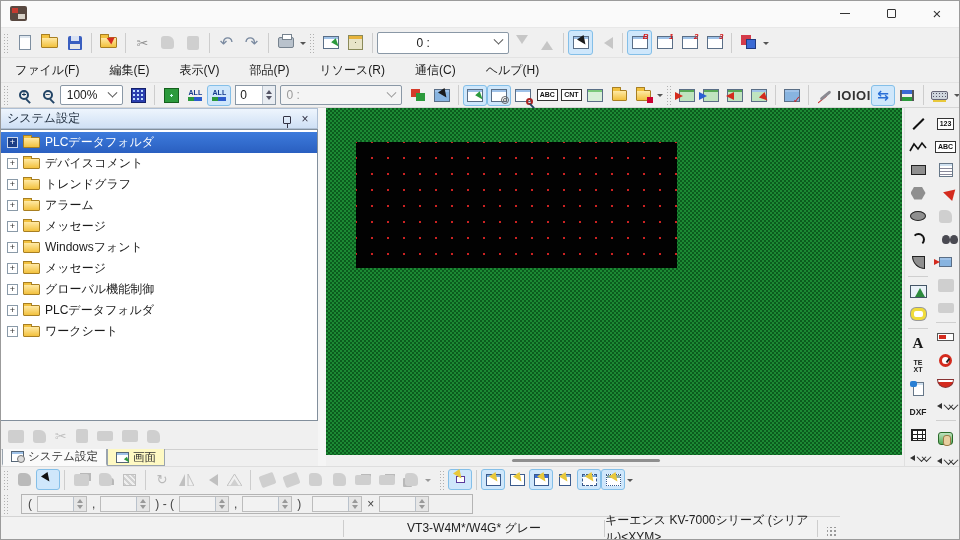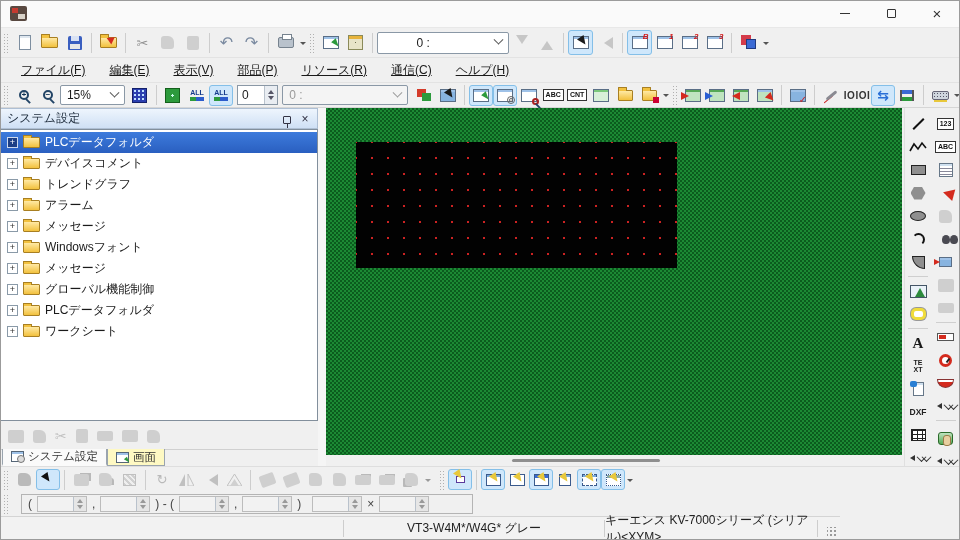--- a/index.html
+++ b/index.html
@@ -271,21 +271,21 @@
       </span>
     </div>
   <span class="vsep"></span>
   <div class="ib">
     <span class="sq" style="width:10px;height:10px;background:#d43b4a;margin-right:-5px;margin-top:-5px;"></span>
     <span class="sq" style="width:10px;height:10px;background:#3b6ad4;border:1px solid #203a80;margin-top:3px;"></span>
   </div>
   <span class="chev"></span>
 </div>
 
-<div id="menubar" class="abs tb" style="padding-left:10px; gap:2px;text-decoration:underline;">
+<div id="menubar" class="abs tb" style="padding-left:4px; gap:8px;">
   <span style="padding:3px 11px;">ファイル(F)</span>
   <span style="padding:3px 11px;">編集(E)</span>
   <span style="padding:3px 11px;">表示(V)</span>
   <span style="padding:3px 11px;">部品(P)</span>
   <span style="padding:3px 11px;">リソース(R)</span>
   <span style="padding:3px 11px;">通信(C)</span>
   <span style="padding:3px 11px;">ヘルプ(H)</span>
 </div>
 
 <div id="toolbar2" class="abs tb">
@@ -294,21 +294,21 @@
       <span class="mag">
         <i class="pm">+</i>
       </span>
     </div>
   <div class="ib ib2">
       <span class="mag">
         <i class="pm">−</i>
       </span>
     </div>
   <div class="combo small" style="width:66px;">
-    <span>15%</span>
+    <span>100%</span>
     <span class="chev11"></span>
   </div>
   <div class="ib ib2" style="margin-left:3px;">
       <span class="mi-grid"></span>
     </div>
   <span class="vsep"></span>
   <div class="ib ib2">
       <span class="mi-grid" style="background:#2c9a3c;border-color:#14601c;background-image:radial-gradient(#cfe 1px,transparent 1.2px);"></span>
     </div>
   <div class="ib ib2">
@@ -396,21 +396,21 @@
   <div class="ib ib2">
       <span class="win" style="background:#88b4e0;">
         <i style="position:absolute;right:-2px;bottom:-4px;color:#c22;font-weight:bold;font-size:10px;font-style:normal;">✓</i>
       </span>
     </div>
   <span class="vsep"></span>
   <div class="ib ib2">
       <span style="width:13px;height:3px;background:#8a8a92;transform:rotate(-40deg);border-radius:2px;box-shadow:-5px 1px 0 -1px #c22;"></span>
     </div>
   <div class="ib ib2">
-      <span style="font-size:10px;font-weight:bold;color:#333;letter-spacing:.5px;">IOIOI</span>
+      <span style="font-size:13px;font-weight:bold;color:#333;letter-spacing:.5px;">IOIOI</span>
     </div>
   <div class="ib ib2 hl">
       <span style="color:#2a6fd6;font-size:14px;font-weight:bold;">⇆</span>
     </div>
   <div class="ib ib2">
       <span style="width:14px;height:11px;border-left:2px solid #555;border-right:2px solid #555;background:linear-gradient(#3b6ad4 4px,transparent 4px,transparent 7px,#2c9a3c 7px);"></span>
     </div>
   <span class="vsep"></span>
   <div class="ib ib2">
       <span style="width:17px;height:9px;background:#cfd6de;border:1px solid #667;border-radius:2px;background-image:radial-gradient(#556 .8px,transparent 1px);background-size:3px 3px;box-shadow:0 4px 0 -2px #e8c83c;"></span>

